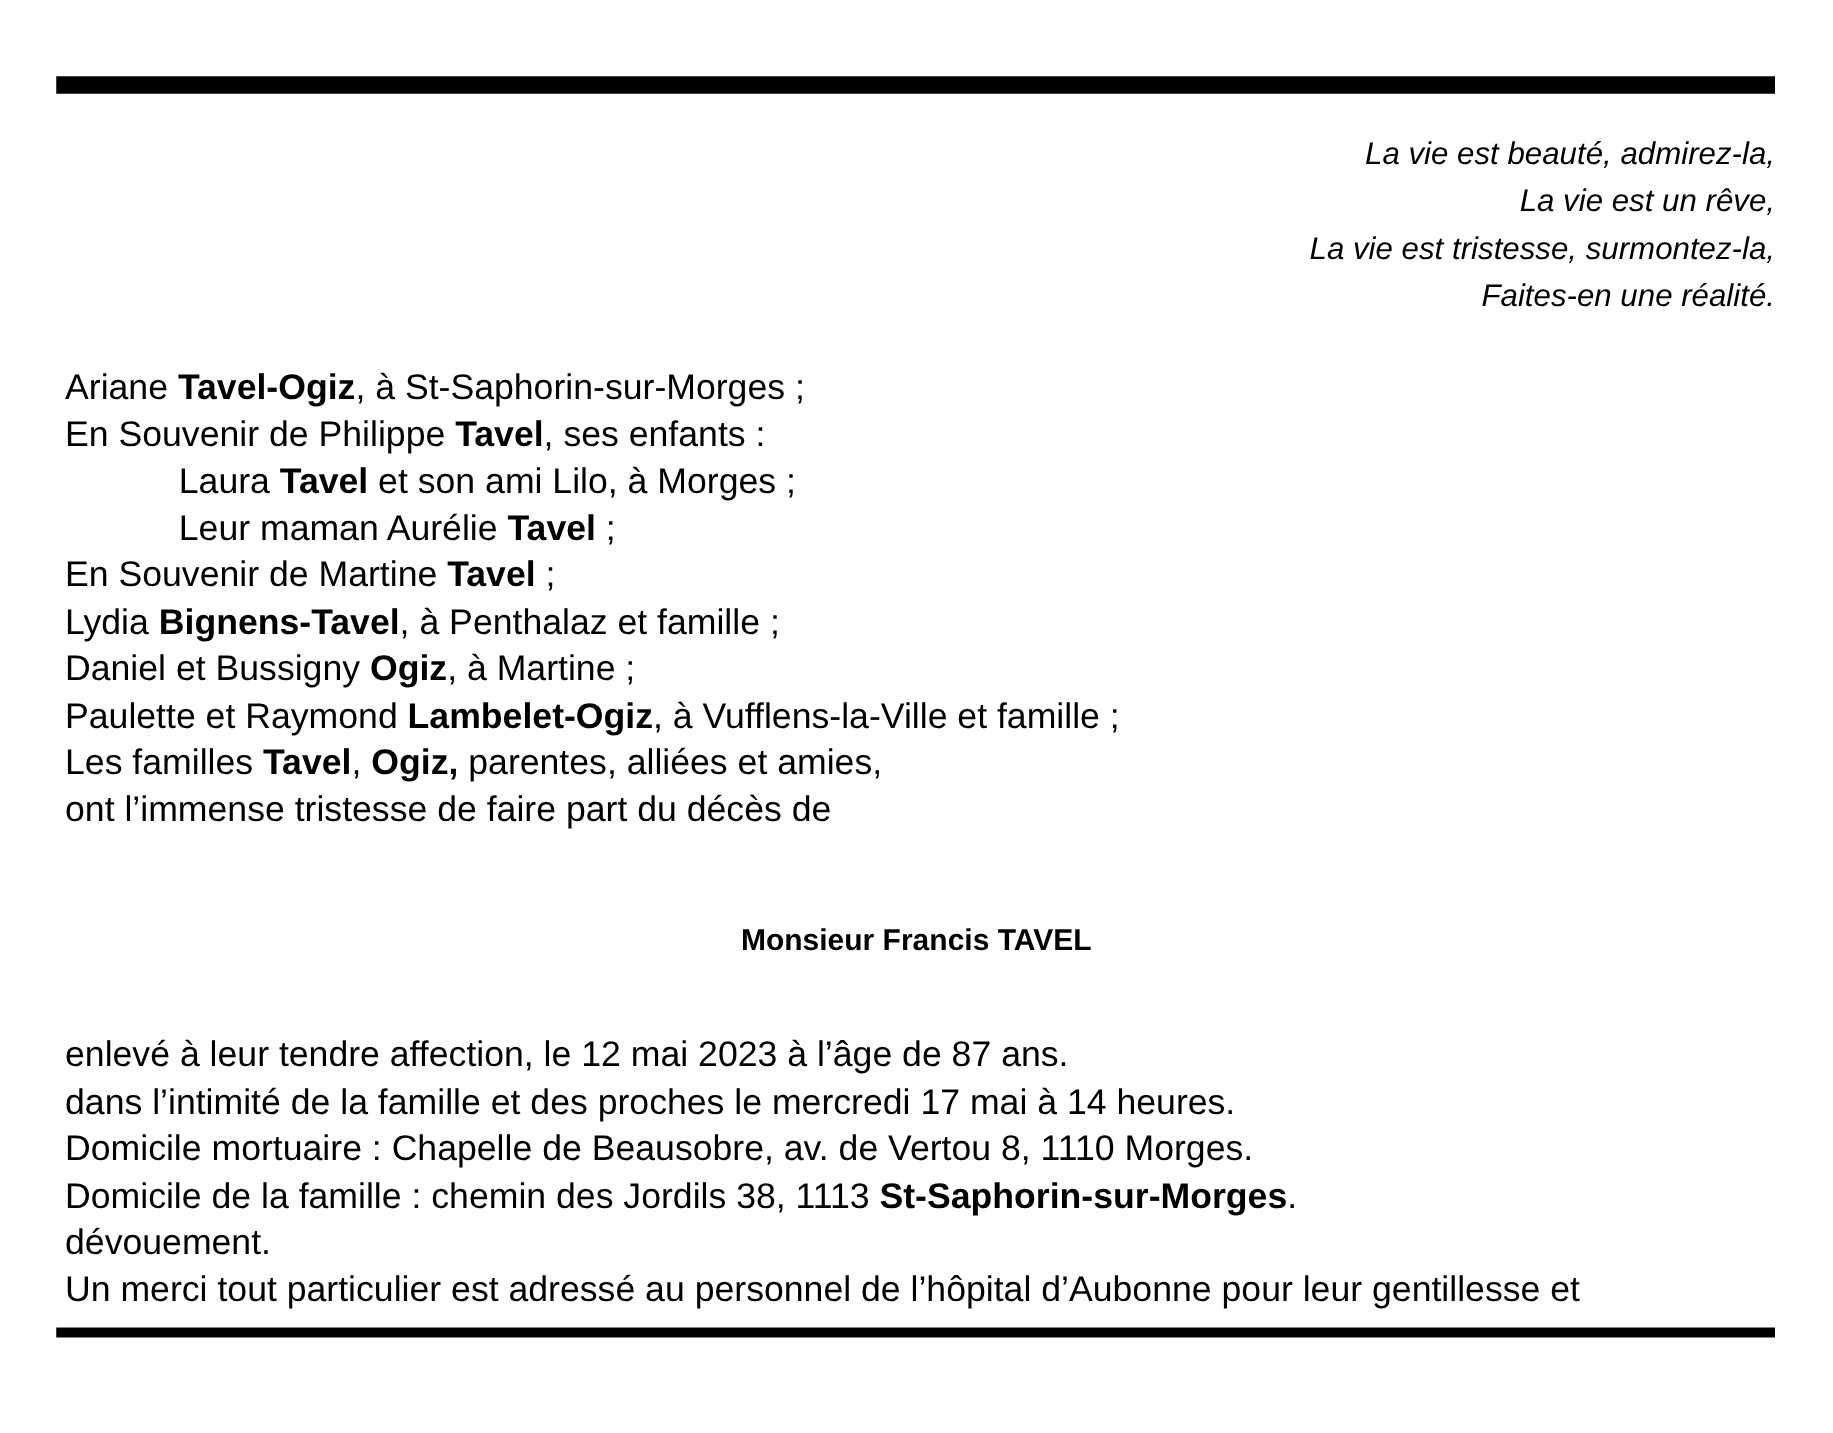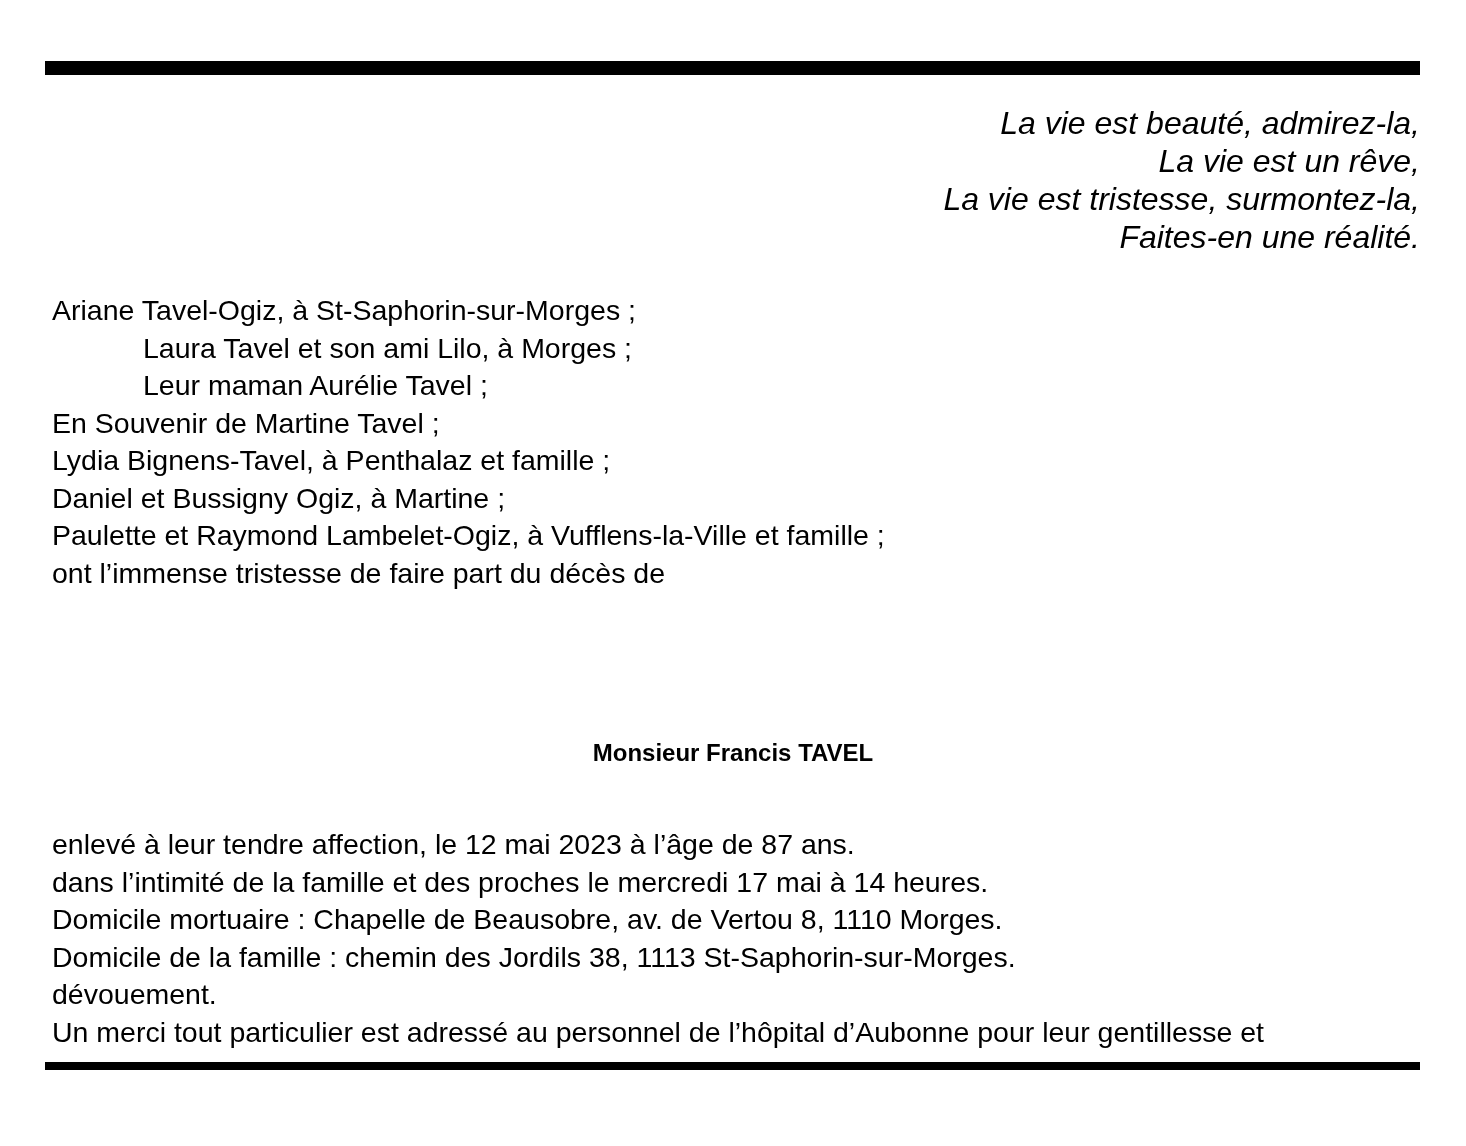--- a/index.html
+++ b/index.html
@@ -29,21 +29,21 @@
   .rule-bottom {
     top: 1062px;
     height: 8px;
   }
   .quote {
     position: absolute;
     top: 104px;
     right: 46px;
     text-align: right;
     font-style: italic;
-    font-size: 32px;
+    font-size: 25px;
     line-height: 38px;
     white-space: nowrap;
   }
   .names {
     position: absolute;
     top: 292px;
     left: 52px;
     right: 46px;
     font-size: 28.5px;
     line-height: 37.5px;
@@ -57,21 +57,21 @@
     line-height: 37.5px;
     margin-top: 20px;
   }
   .line {
     white-space: nowrap;
   }
   .line.indent {
     padding-left: 91px;
   }
   .bold {
-    font-weight: normal;
+    font-weight: bold;
     text-align: right;
   }
   .deceased-title {
     position: absolute;
     top: 734px;
     left: 0;
     width: 100%;
     margin: 0;
     text-align: center;
     font-size: 24px;
@@ -88,26 +88,28 @@
 
   <div class="quote">
       <div class="line">La vie est beauté, admirez-la,</div>
       <div class="line">La vie est un rêve,</div>
       <div class="line">La vie est tristesse, surmontez-la,</div>
       <div class="line">Faites-en une réalité.</div>
     </div>
 
   <div class="names">
       <div class="line"><span>Ariane </span><span class="bold">Tavel-Ogiz</span><span>, à St-Saphorin-sur-Morges ;</span></div>
+      <div class="line"><span>En Souvenir de Philippe </span><span class="bold">Tavel</span><span>, ses enfants :</span></div>
       <div class="line indent"><span>Laura </span><span class="bold">Tavel</span><span> et son ami Lilo, à Morges ;</span></div>
       <div class="line indent"><span>Leur maman Aurélie </span><span class="bold">Tavel</span><span> ;</span></div>
       <div class="line"><span>En Souvenir de Martine </span><span class="bold">Tavel</span><span> ;</span></div>
       <div class="line"><span>Lydia </span><span class="bold">Bignens-Tavel</span><span>, à Penthalaz et famille ;</span></div>
       <div class="line"><span>Daniel et Bussigny </span><span class="bold">Ogiz</span><span>, à Martine ;</span></div>
       <div class="line"><span>Paulette et Raymond </span><span class="bold">Lambelet-Ogiz</span><span>, à Vufflens-la-Ville et famille ;</span></div>
+      <div class="line"><span>Les familles </span><span class="bold">Tavel</span><span>, </span><span class="bold">Ogiz,</span><span> parentes, alliées et amies,</span></div>
       <div class="line"><span>ont l’immense tristesse de faire part du décès de</span></div>
     </div>
 
   <h1 class="deceased-title">Monsieur Francis TAVEL</h1>
 
   <div class="details">
       <div class="line"><span>enlevé à leur tendre affection, le 12 mai 2023 à l’âge de 87 ans.</span></div>
       <div class="line"><span>dans l’intimité de la famille et des proches le mercredi 17 mai à 14 heures.</span></div>
       <div class="line"><span>Domicile mortuaire : Chapelle de Beausobre, av. de Vertou 8, 1110 Morges.</span></div>
       <div class="line"><span>Domicile de la famille : chemin des Jordils 38, 1113 </span><span class="bold">St-Saphorin-sur-Morges</span><span>.</span></div>

